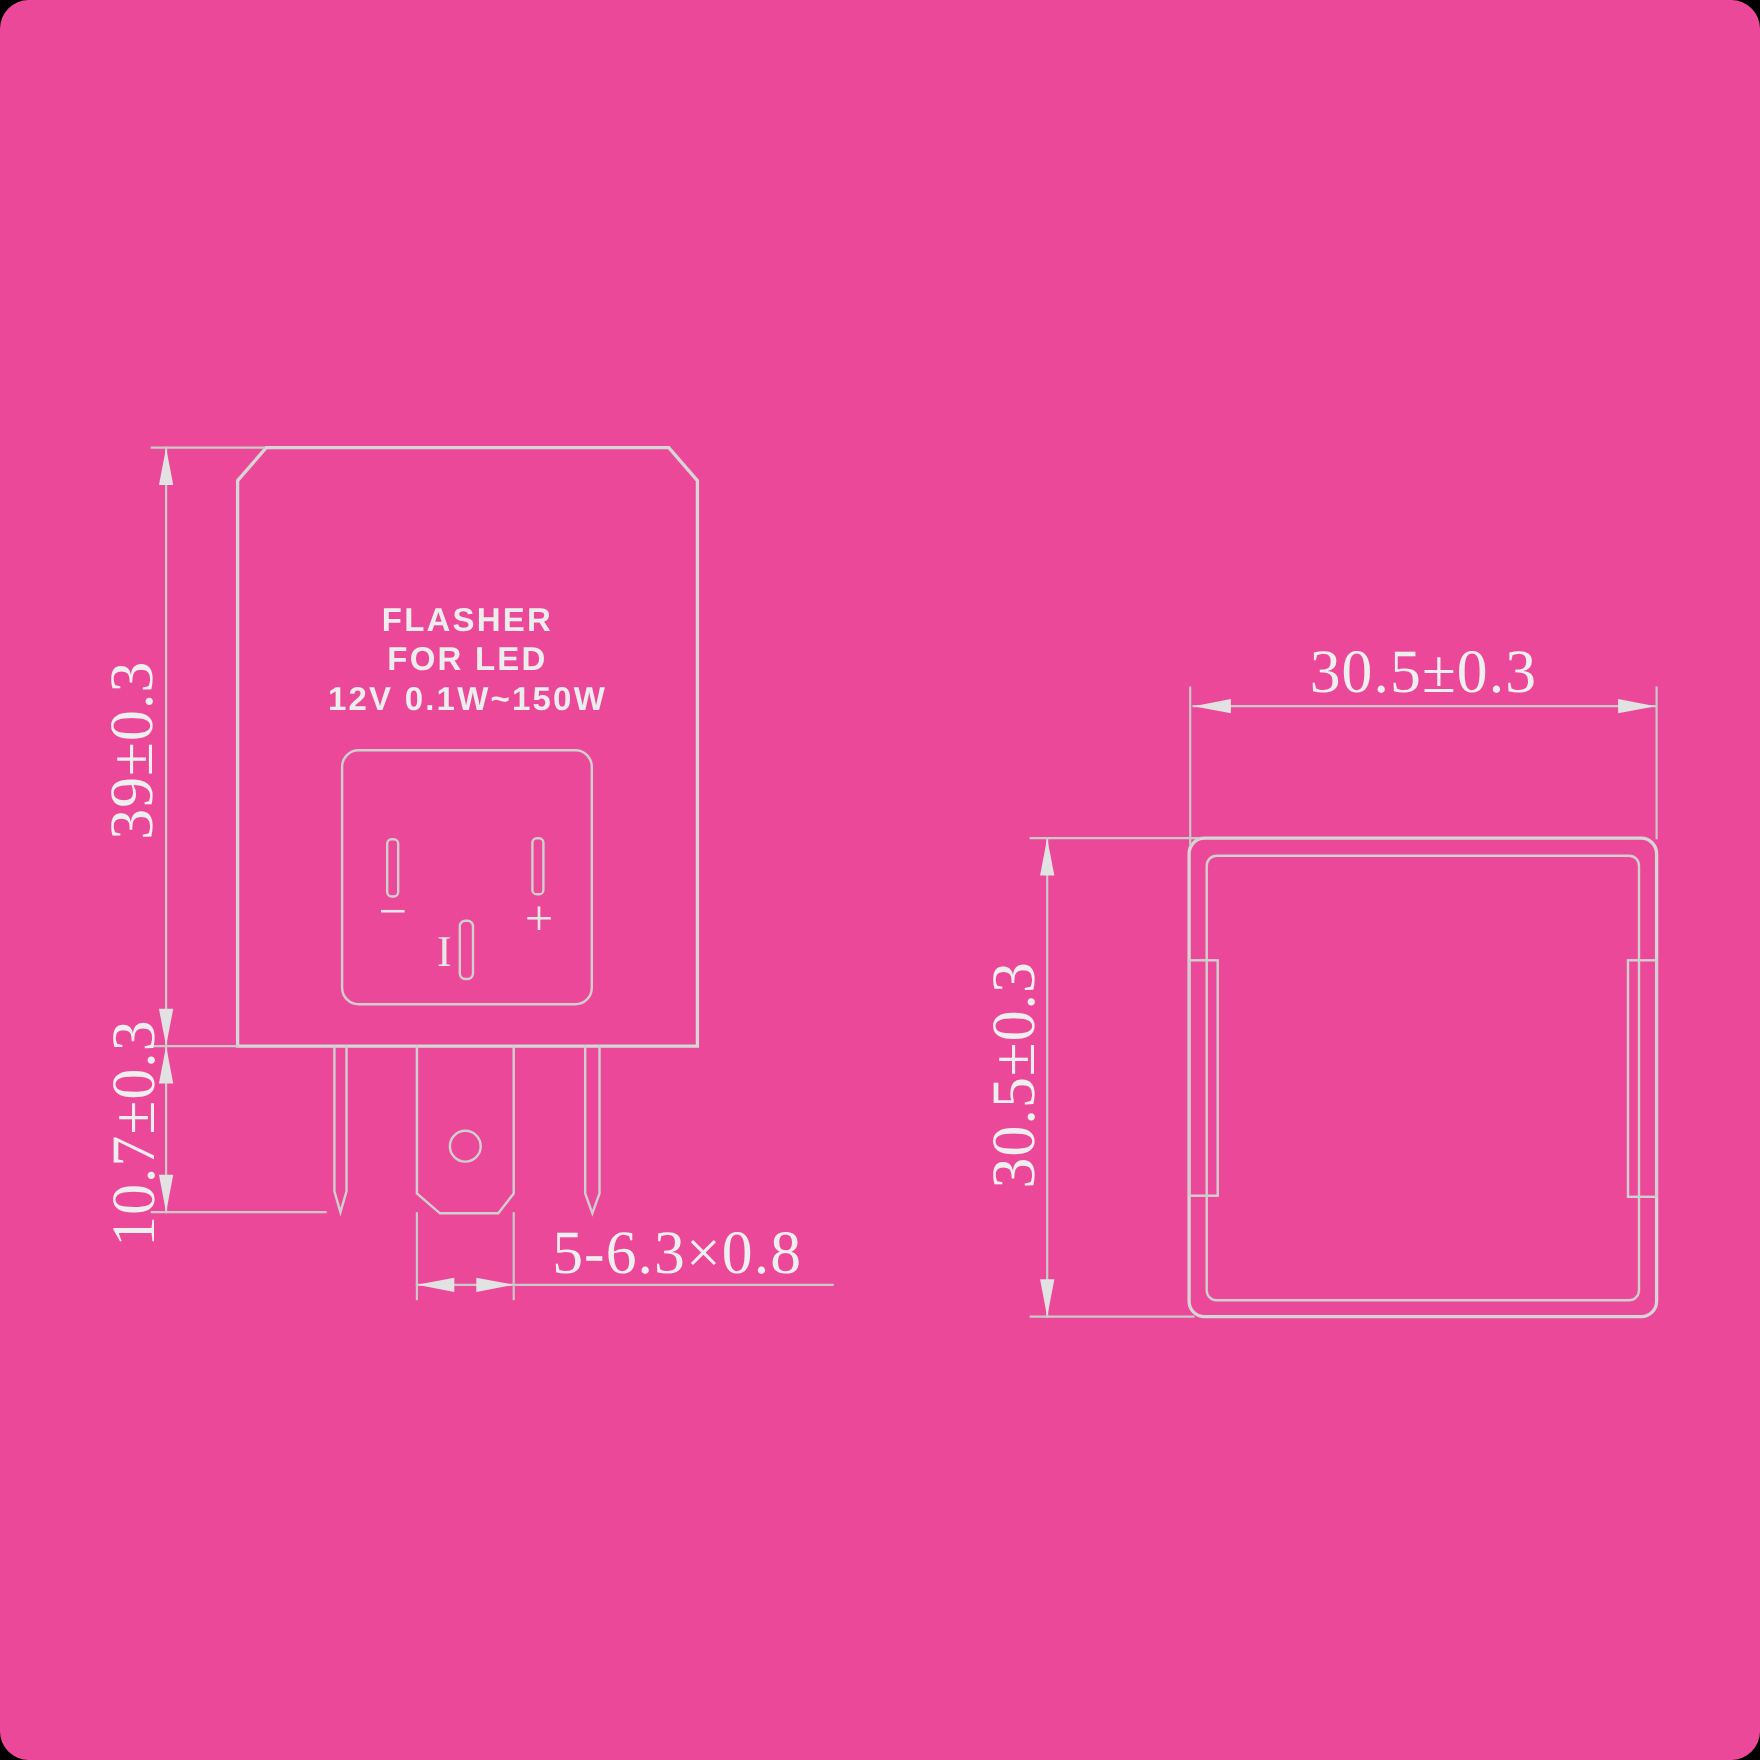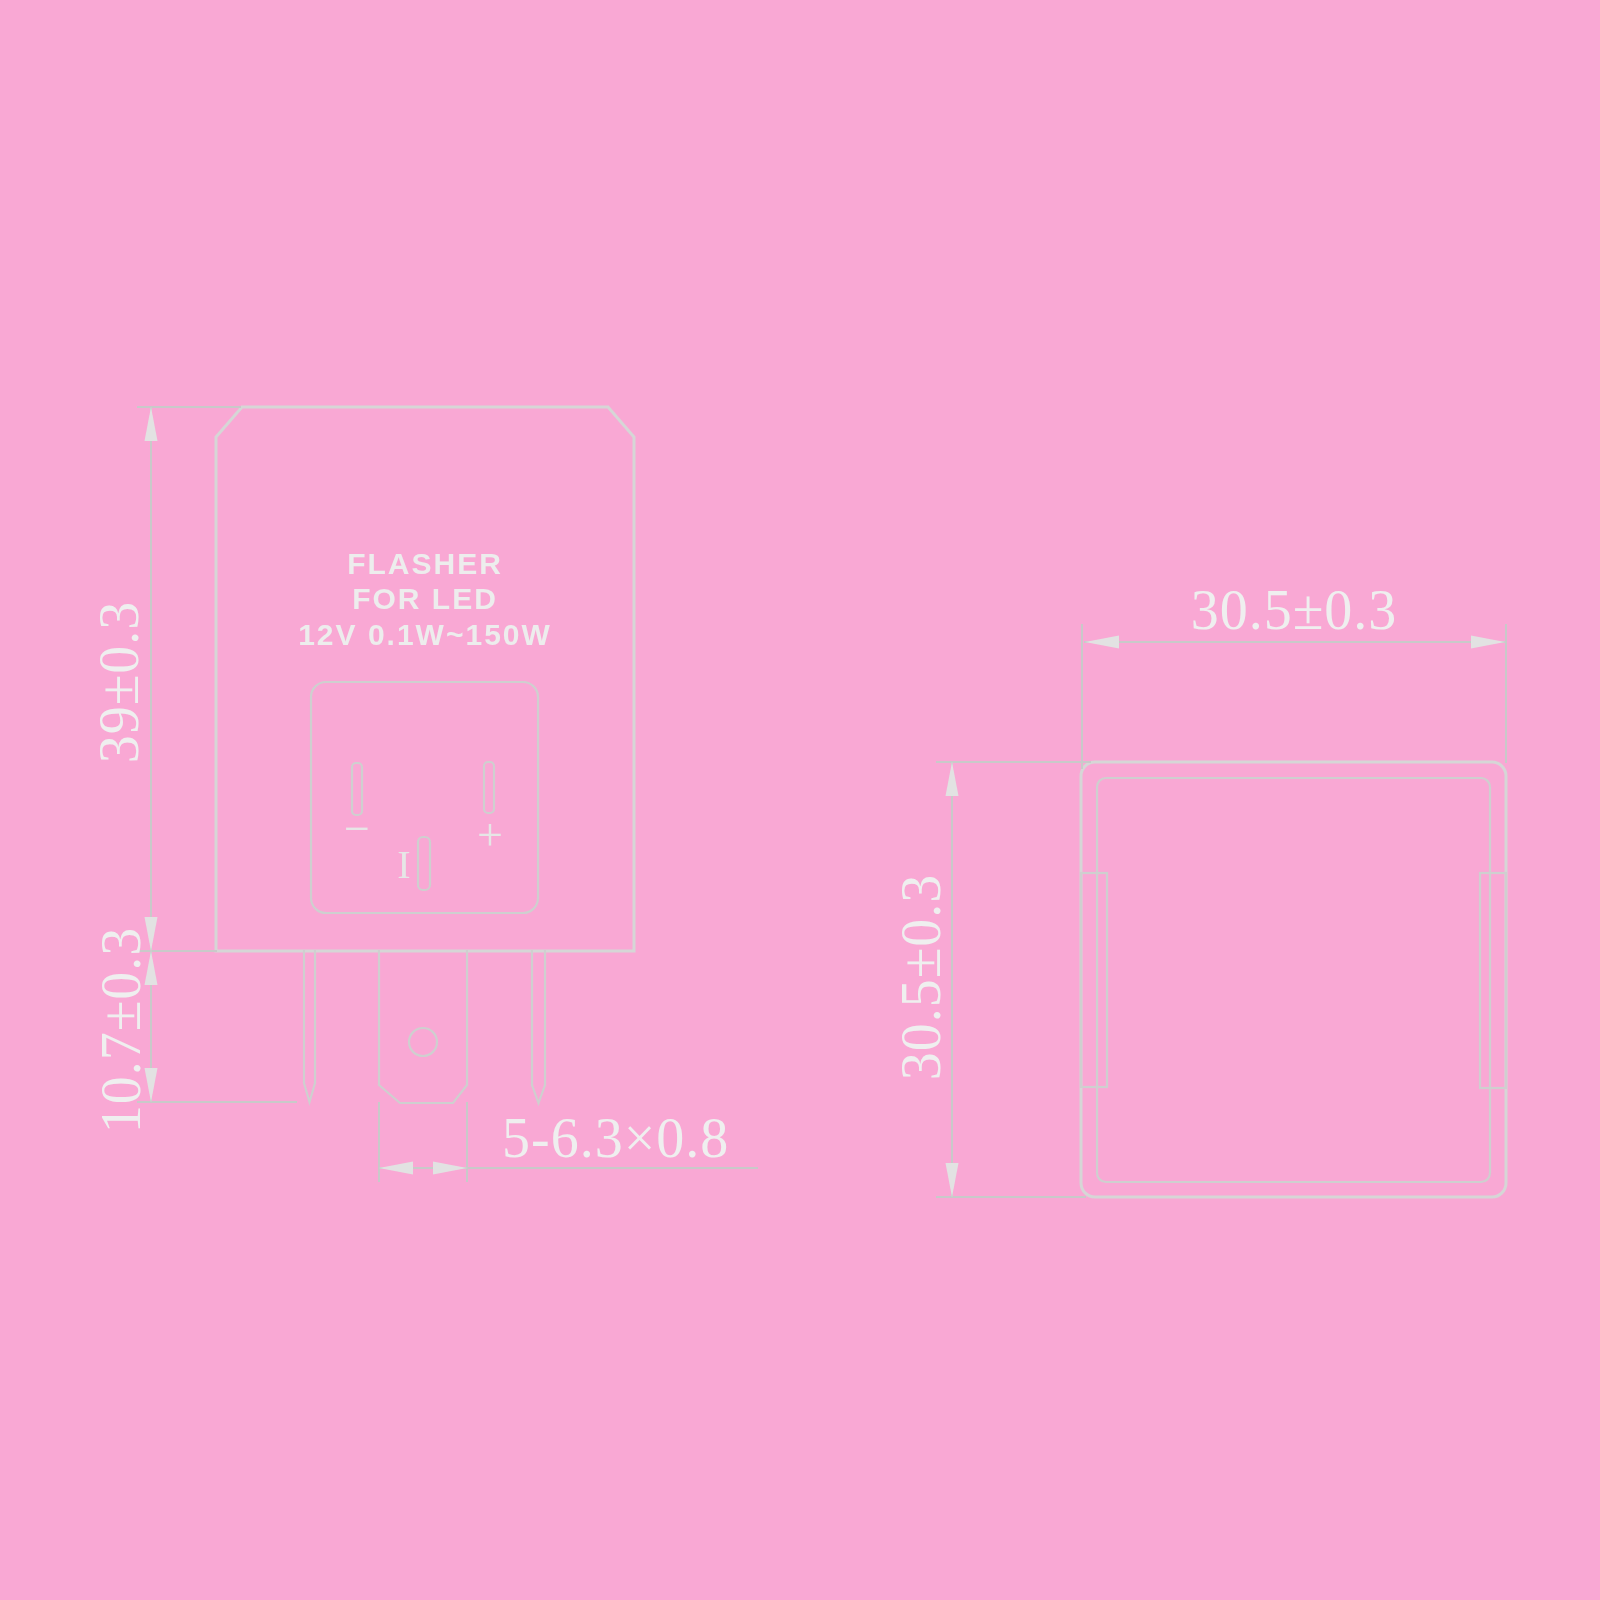--- a/index.html
+++ b/index.html
@@ -1,16 +1,16 @@
 <!DOCTYPE html>
 <html><head>
 <meta charset="utf-8">
 <style>
   html,body{margin:0;padding:0;background:#000;}
-  .stage{position:relative;width:1600px;height:1600px;background:#f9a8d4;overflow:hidden;}
+  .stage{position:relative;width:1600px;height:1600px;background:#ec4899;overflow:hidden;border-radius:26px;}
   svg{display:block;}
   .ln{stroke:#d6d6d6;stroke-width:3;fill:none;stroke-linecap:square;stroke-linejoin:miter;}
   .ln2{stroke:#cfcfcf;stroke-width:2.2;fill:none;stroke-linecap:square;}
   .dim{stroke:#c9c9c9;stroke-width:2;fill:none;stroke-linecap:square;}
   .arw{fill:#e2e2e2;stroke:none;}
   .dimtxt{font-family:"Liberation Serif","DejaVu Serif",serif;font-size:56px;fill:#efefef;letter-spacing:1px;}
   .lbl{font-family:"Liberation Sans","DejaVu Sans",sans-serif;font-weight:bold;font-size:30px;fill:#ededed;letter-spacing:2px;}
   .sym{font-family:"Liberation Serif","DejaVu Serif",serif;fill:#e6e6e6;}
 </style>
 </head>

